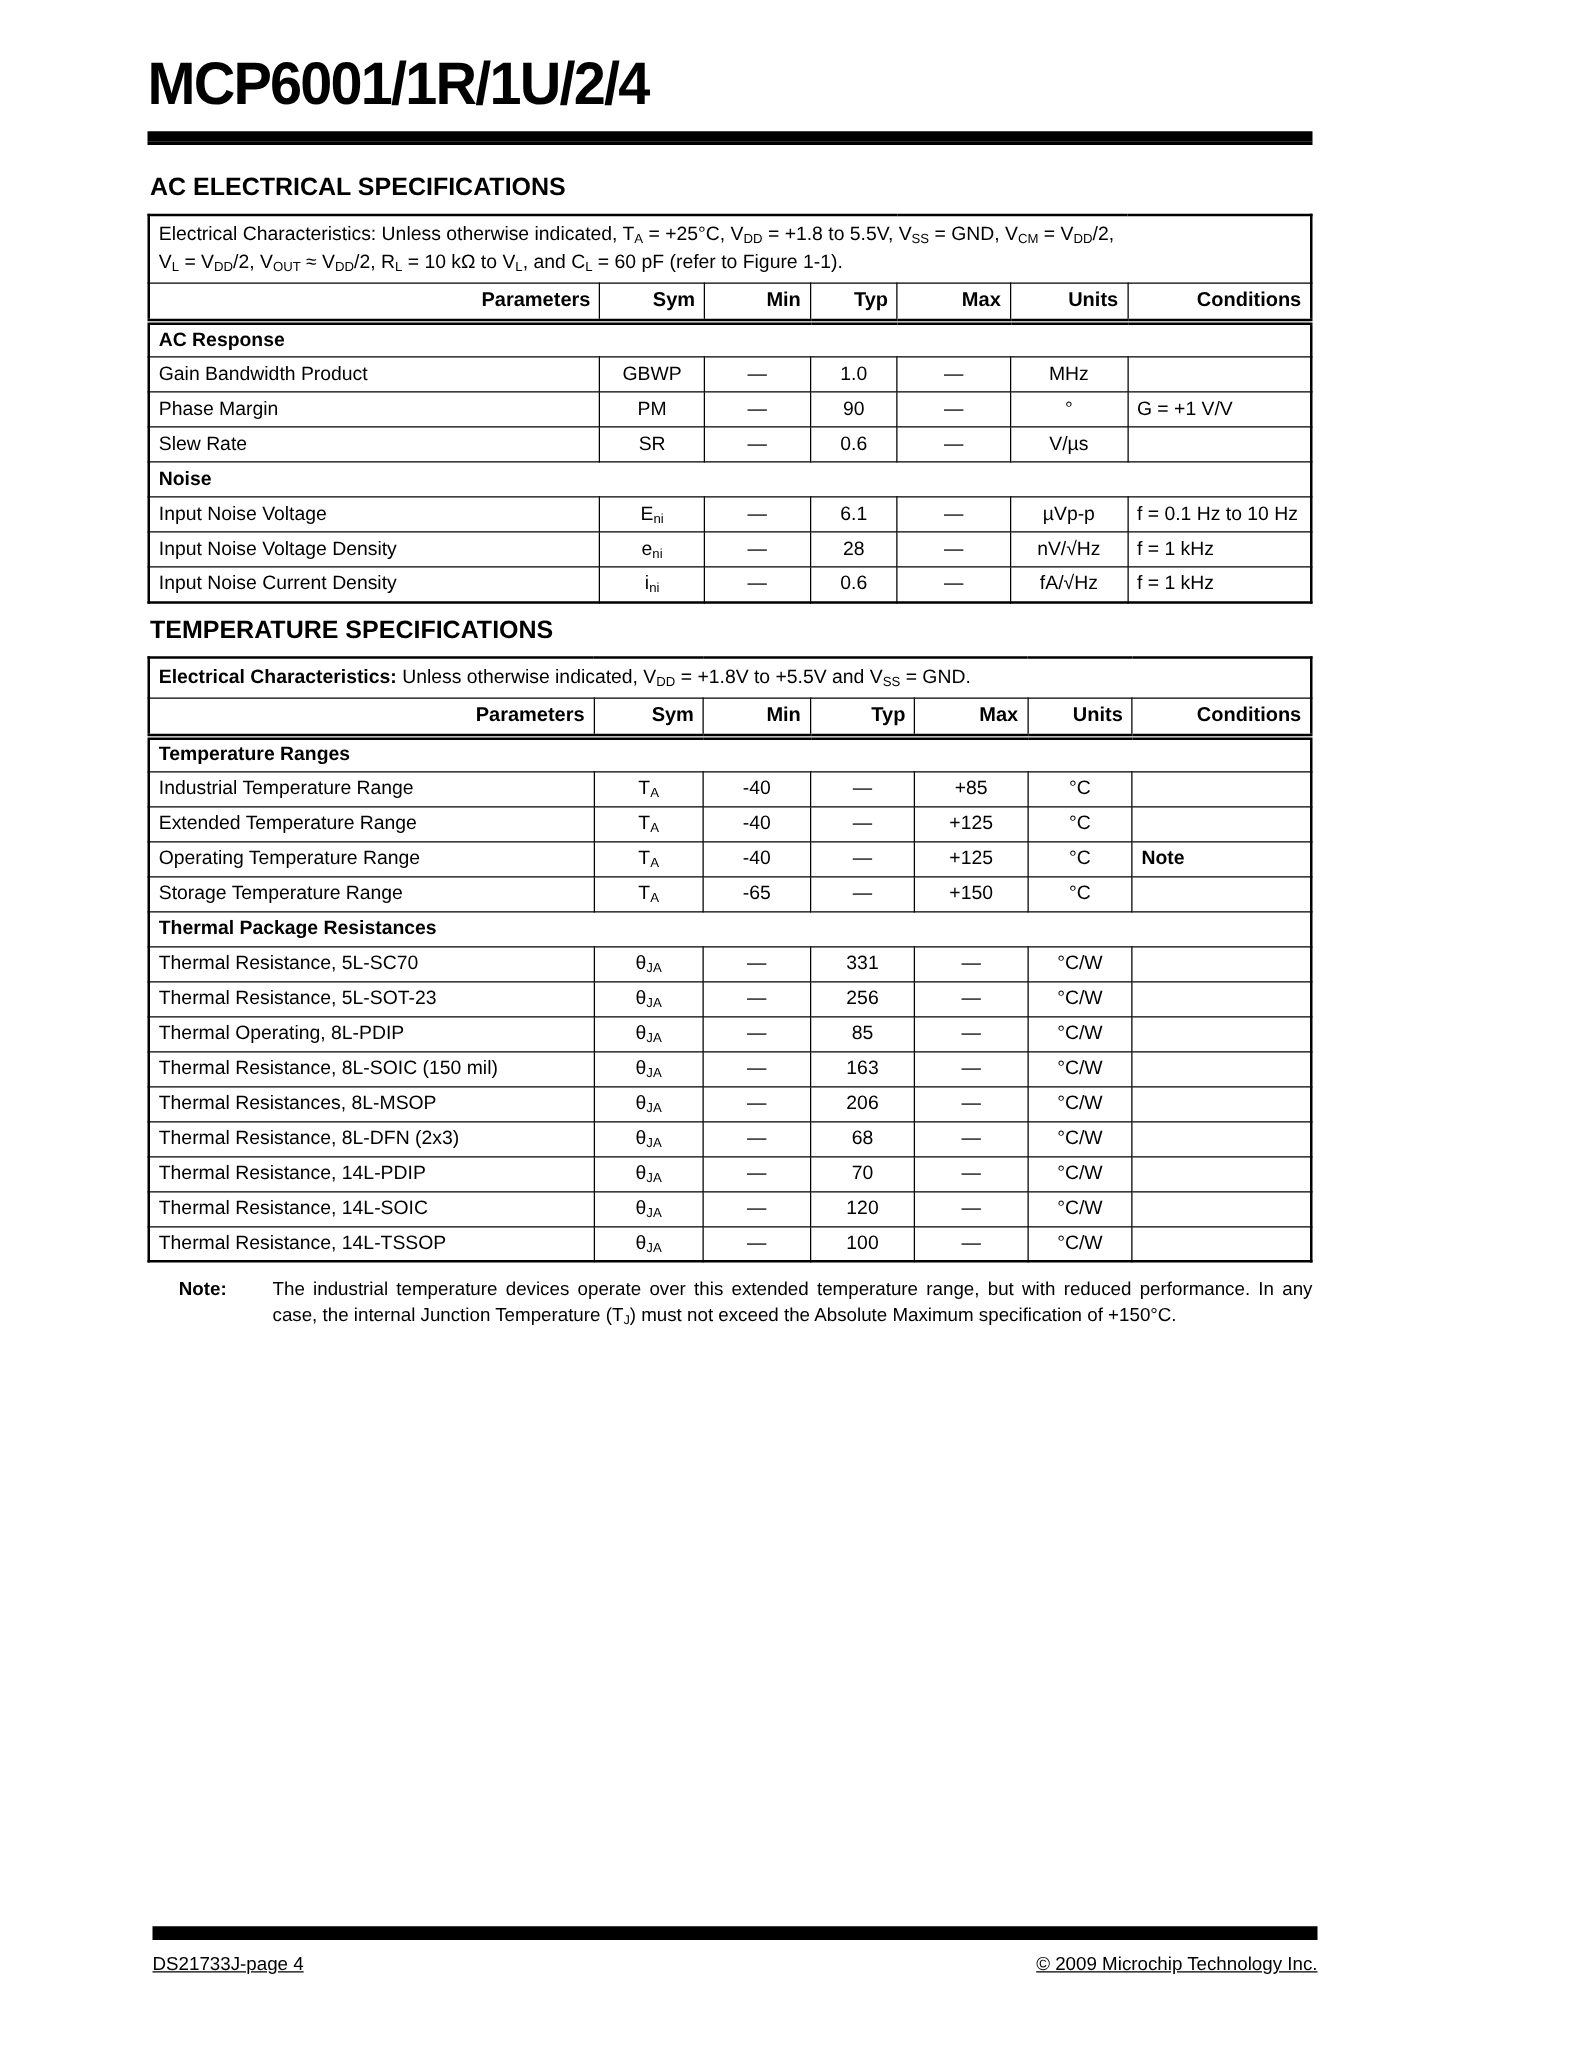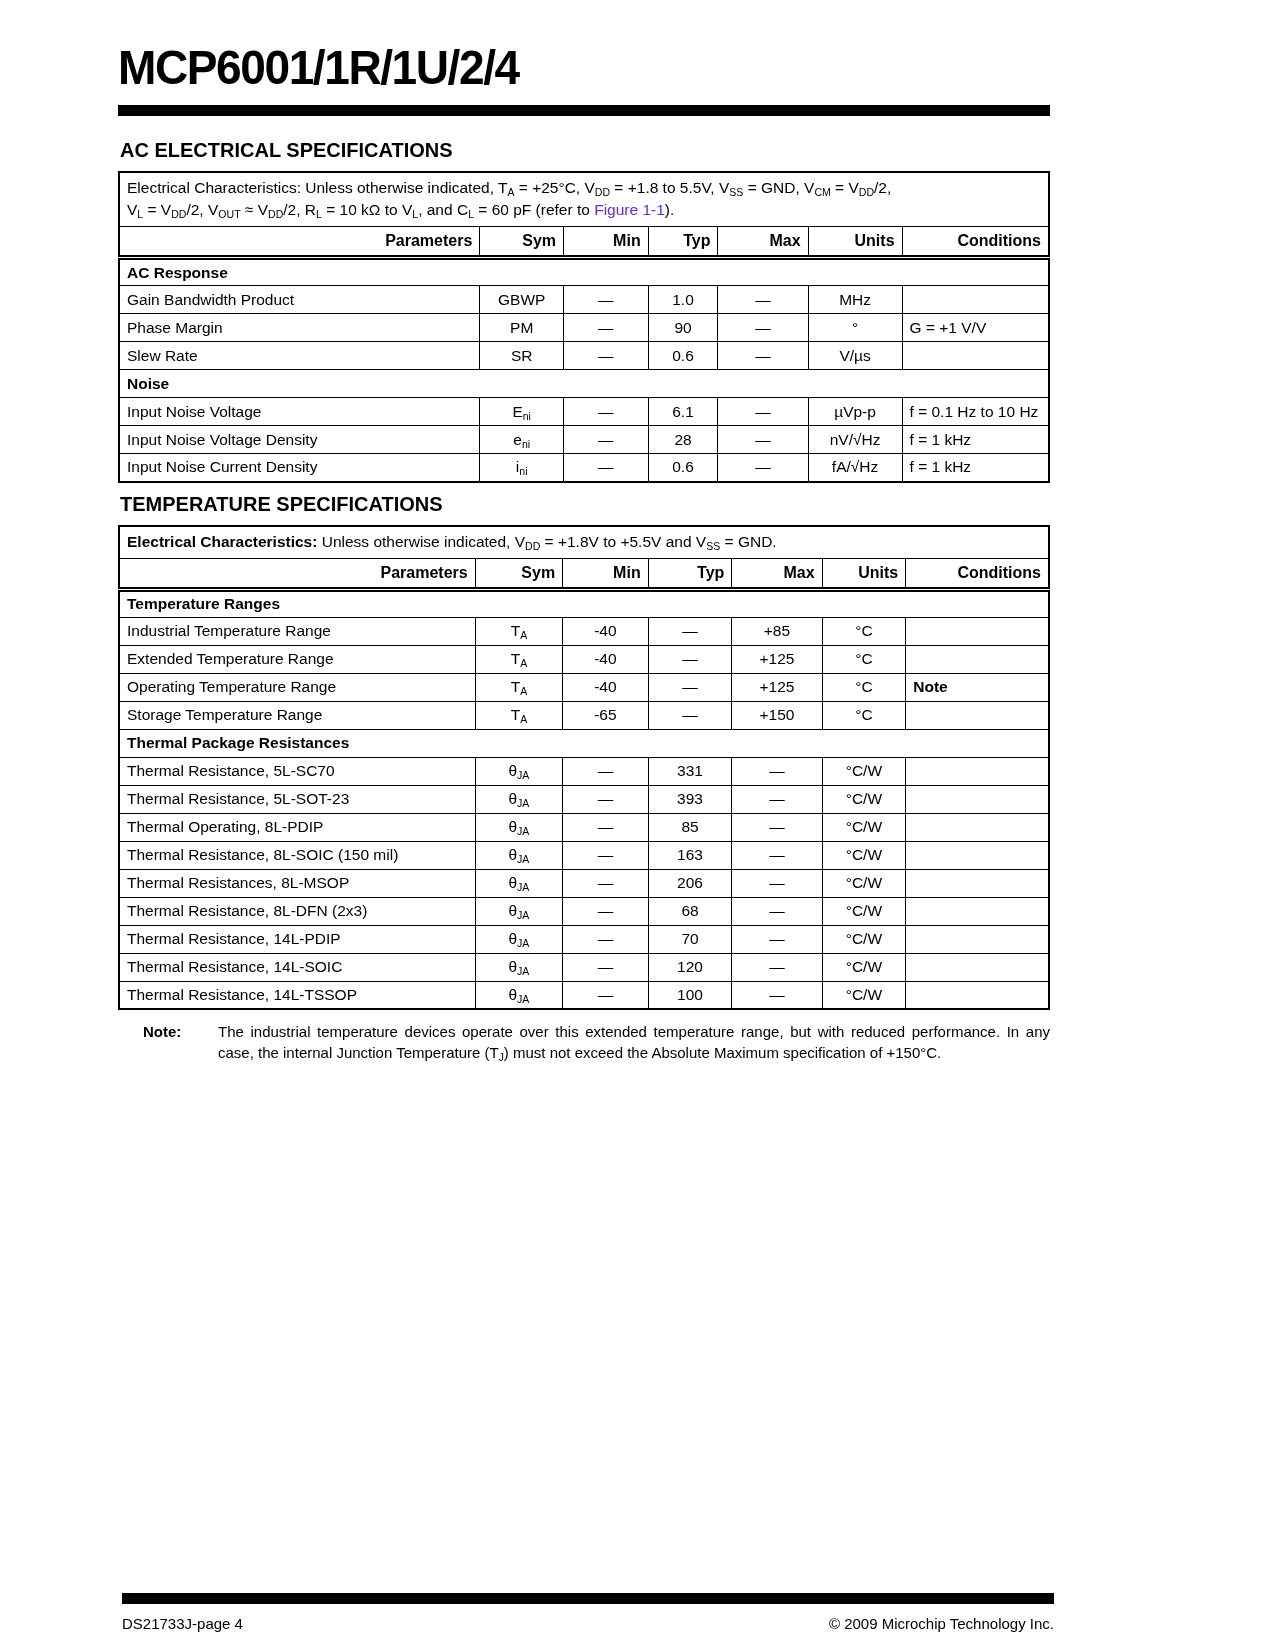--- a/index.html
+++ b/index.html
@@ -75,37 +75,38 @@
   }
   table.spec td.section {
     font-weight: bold;
     text-align: left;
   }
   table.spec td.col0 { text-align: left; }
   table.spec td.col1, table.spec td.col2, table.spec td.col3,
   table.spec td.col4, table.spec td.col5 { text-align: center; }
   table.spec td.col6 { text-align: left; }
   sub { font-size: 68%; line-height: 0; vertical-align: -0.25em; }
-  .link { color: #6d28d9; cursor: pointer; margin-top: 36px; }
+  .link { color: #000000; cursor: pointer; margin-top: 36px; }
   
   .note-block {
     display: flex;
     margin: 11px 0 0 25px;
     width: 907px;
     font-size: 15px;
     line-height: 1.42;
   }
   .note-label { font-weight: bold; width: 75px; flex: 0 0 75px; }
   .note-text { flex: 1 1 auto; text-align: justify; }
   
   .footer {
     position: absolute;
     left: 122px;
-    top: 1593px;
+    top: 1541px;
     width: 932px;
+    text-decoration: underline;
   }
   .footer-rule {
     height: 5px;
     border-top: 3px solid #000;
     border-bottom: 8px solid #000;
   }
   .footer-text {
     margin-top: 11px;
     display: flex;
     justify-content: space-between;
@@ -280,21 +281,21 @@
             <td class="col2">—</td>
             <td class="col3">331</td>
             <td class="col4">—</td>
             <td class="col5">°C/W</td>
             <td class="col6"></td>
           </tr>
           <tr>
             <td class="col0">Thermal Resistance, 5L-SOT-23</td>
             <td class="col1">θ<sub>JA</sub></td>
             <td class="col2">—</td>
-            <td class="col3">393</td>
+            <td class="col3">256</td>
             <td class="col4">—</td>
             <td class="col5">°C/W</td>
             <td class="col6"></td>
           </tr>
           <tr>
             <td class="col0">Thermal Operating, 8L-PDIP</td>
             <td class="col1">θ<sub>JA</sub></td>
             <td class="col2">—</td>
             <td class="col3">85</td>
             <td class="col4">—</td>

